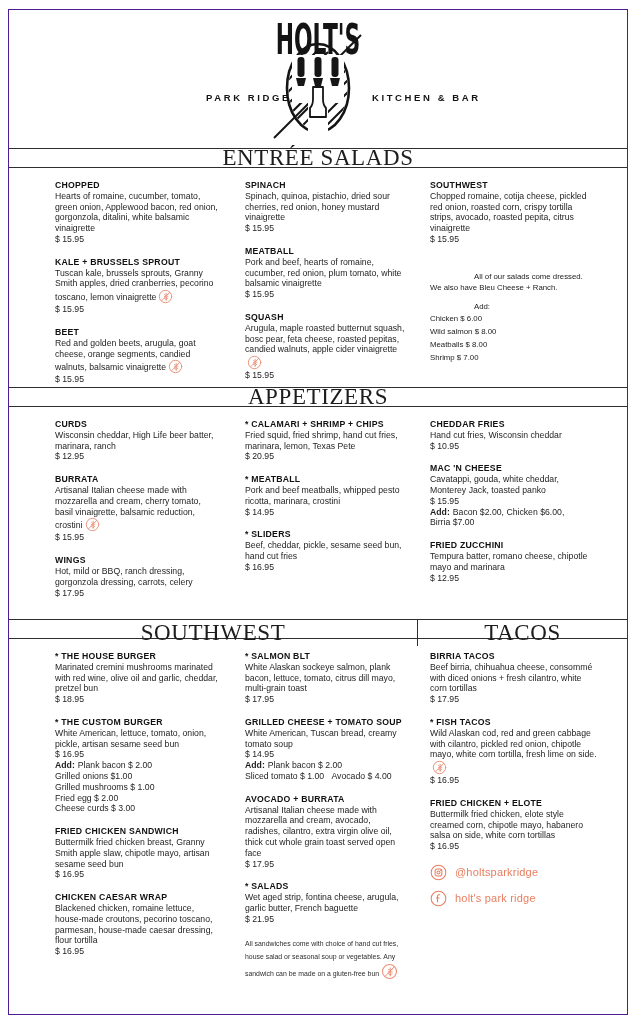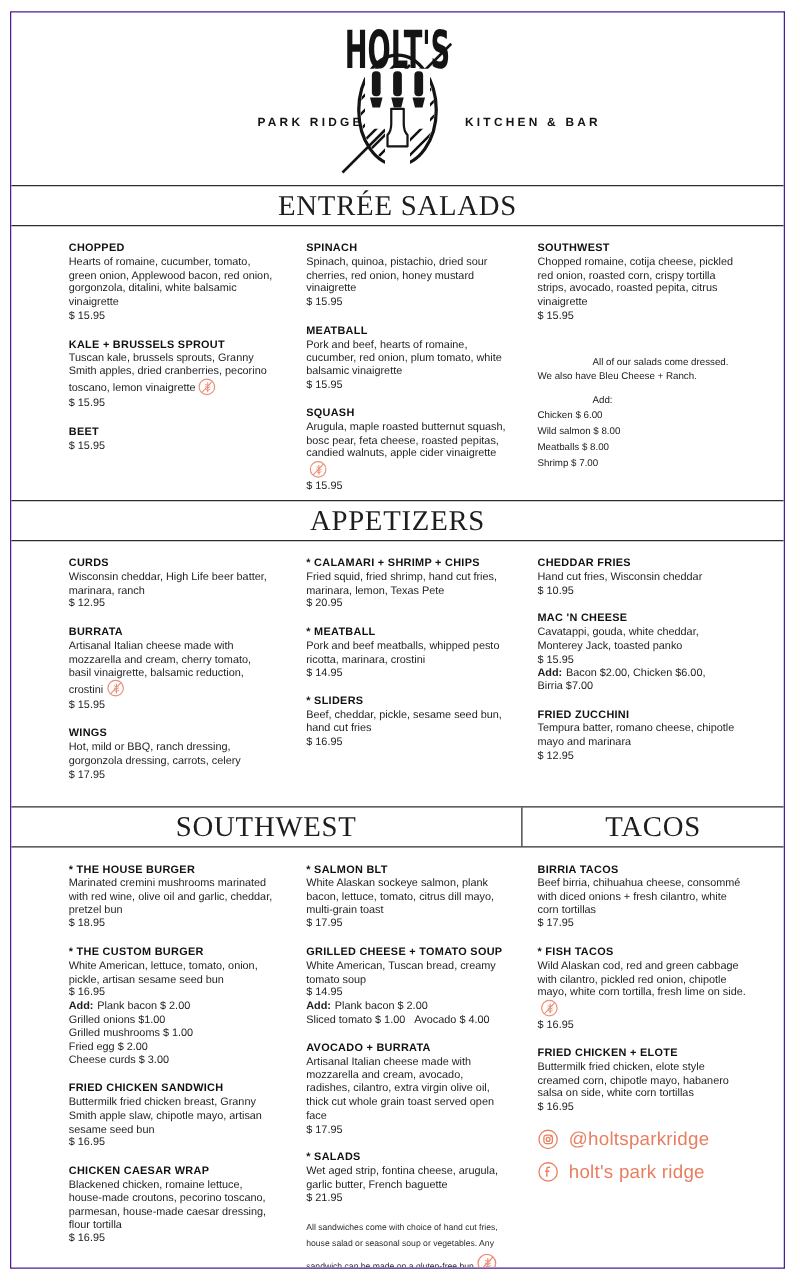--- a/index.html
+++ b/index.html
@@ -1,19 +1,19 @@
 <!DOCTYPE html>
 <html><head>
 <meta charset="utf-8">
 <style>
   html,body{margin:0;padding:0;background:#ffffff;}
   .page{position:relative;width:636px;height:1024px;background:#fff;font-family:"Liberation Sans","DejaVu Sans",sans-serif;color:#1b1b1b;overflow:hidden;}
   .frame{position:absolute;left:8px;top:9px;width:620px;height:1006px;border:1px solid #4c1d95;box-sizing:border-box;display:flex;flex-direction:column;overflow:hidden;}
   .header{height:138px;position:relative;flex:none;}
-  .band{flex:none;height:33px;border-top:1px solid #2e2e2e;border-bottom:1px solid #2e2e2e;display:flex;align-items:center;justify-content:center;box-sizing:border-box;}
+  .band{flex:none;height:20px;border-top:1px solid #2e2e2e;border-bottom:1px solid #2e2e2e;display:flex;align-items:center;justify-content:center;box-sizing:border-box;}
   .band-title{font-family:"Liberation Serif","DejaVu Serif",serif;font-size:23px;font-weight:500;letter-spacing:.6px;color:#1d1d1d;}
   .band.split{display:grid;grid-template-columns:408px 1fr;}
   .band.split .bcell{display:flex;align-items:center;justify-content:center;height:100%;}
   .band.split .bcell + .bcell{border-left:1px solid #2e2e2e;}
   .cols{display:grid;grid-template-columns:166px 161px 1fr;column-gap:24px;padding:12px 30px 0 46px;box-sizing:border-box;overflow:hidden;}
   .row-salads{height:219px;flex:none;}
   .row-apps{height:212px;flex:none;}
   .row-bottom{flex:1;}
   .item{margin-bottom:12px;}
   .iname{font-size:8.7px;font-weight:bold;letter-spacing:.25px;line-height:10.8px;color:#101010;}
@@ -24,21 +24,21 @@
   .add-lines{white-space:pre-line;}
   .gf-icon{width:15px;height:15px;vertical-align:-4px;margin-left:2px;opacity:.9;}
   .salad-notes{margin-top:26px;font-size:7.8px;line-height:11px;}
   .sn-bold{font-weight:normal;margin-left:44px;}
   .sn-add{margin-top:8px;}
   .sn-items{white-space:pre-line;line-height:13px;}
   .footnote{margin-top:10px;font-size:6.9px;line-height:13px;color:#2d2d2d;max-width:180px;}
   .social{margin-top:10px;}
   .social-row{display:flex;align-items:center;margin-bottom:9px;color:#e87e60;}
   .social-row svg{width:17px;height:17px;margin-right:8px;flex:none;}
-  .social-text{font-size:15px;letter-spacing:.2px;}
+  .social-text{font-size:11px;letter-spacing:.2px;}
   .logo-svg{position:absolute;left:0;top:0;}
 </style>
 </head>
 <body>
 
 <div class="page">
   <div class="frame">
 
     <div class="header">
       <svg class="logo-svg" width="618" height="138" viewBox="0 0 618 138">
@@ -95,20 +95,26 @@
                 <path d="M8.7 12.2 8.7 4.6" stroke-width=".9"></path>
                 <path d="M8.7 11l-1.9-1.1M8.7 11l1.9-1.1M8.7 9l-1.9-1.1M8.7 9l1.9-1.1M8.7 7l-1.9-1.1M8.7 7l1.9-1.1" stroke-width=".8"></path>
                 <path d="M4 12.4 12.4 3.6" stroke-width=".9"></path>
               </svg></div>
     <div class="price">$ 15.95</div>
 
   </div>
 
   <div class="item">
     <div class="iname">BEET</div>
+    <div class="desc"><span>Red and golden beets, arugula, goat cheese, orange segments, candied walnuts, balsamic vinaigrette</span><svg class="gf-icon" viewBox="0 0 16 16" fill="none" stroke="#E8836A" stroke-width="1" stroke-linecap="round">
+                <circle cx="8" cy="8" r="6.6"></circle>
+                <path d="M8.7 12.2 8.7 4.6" stroke-width=".9"></path>
+                <path d="M8.7 11l-1.9-1.1M8.7 11l1.9-1.1M8.7 9l-1.9-1.1M8.7 9l1.9-1.1M8.7 7l-1.9-1.1M8.7 7l1.9-1.1" stroke-width=".8"></path>
+                <path d="M4 12.4 12.4 3.6" stroke-width=".9"></path>
+              </svg></div>
     <div class="price">$ 15.95</div>
 
   </div>
 </div>
       <div class="cell">
   <div class="item">
     <div class="iname">SPINACH</div>
     <div class="desc"><span>Spinach, quinoa, pistachio, dried sour cherries, red onion, honey mustard vinaigrette</span></div>
     <div class="price">$ 15.95</div>
 

